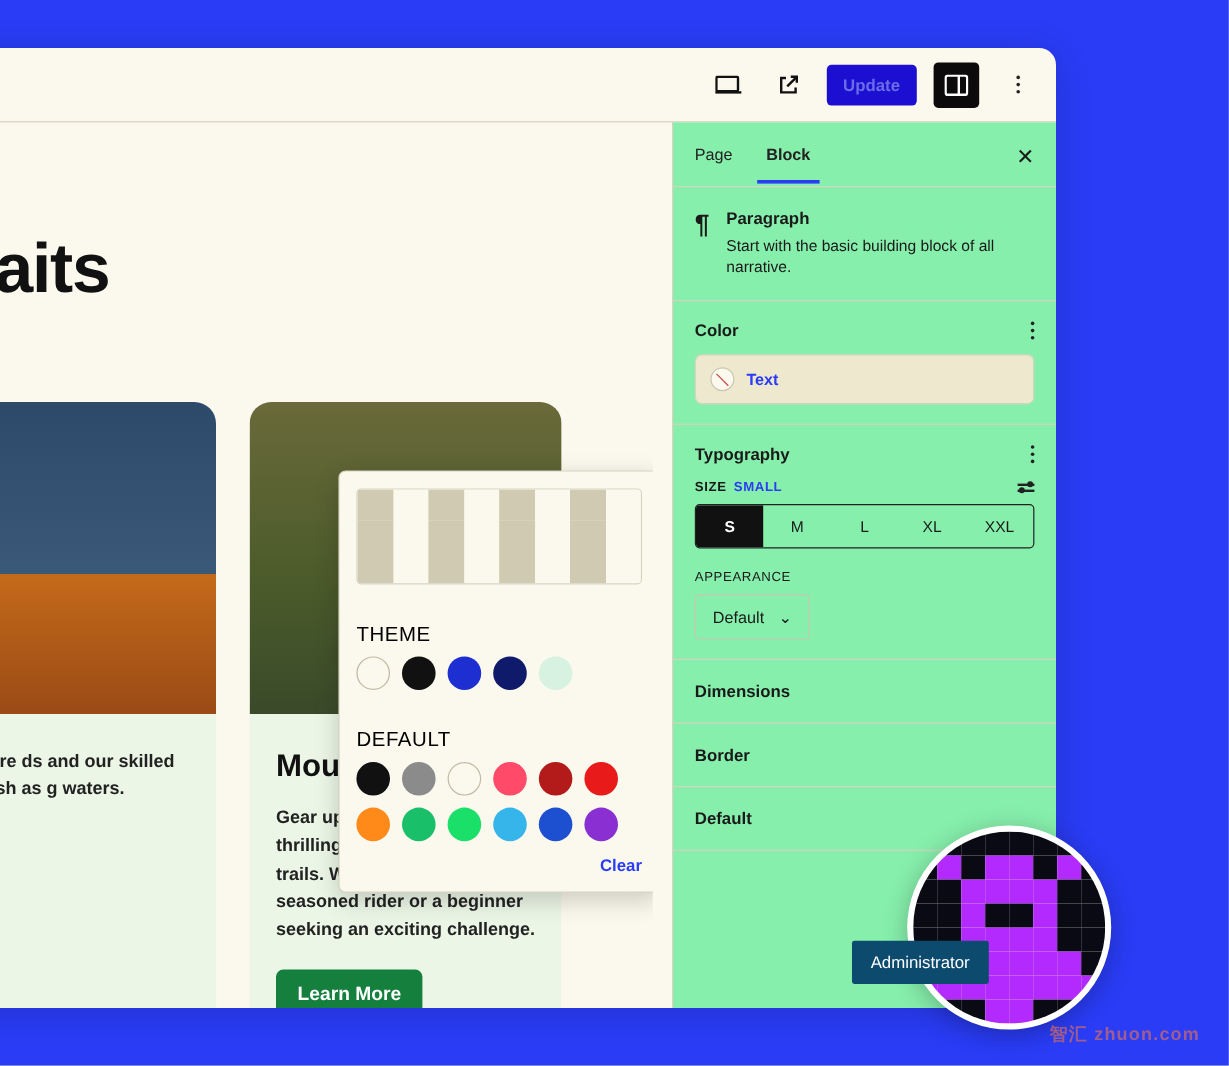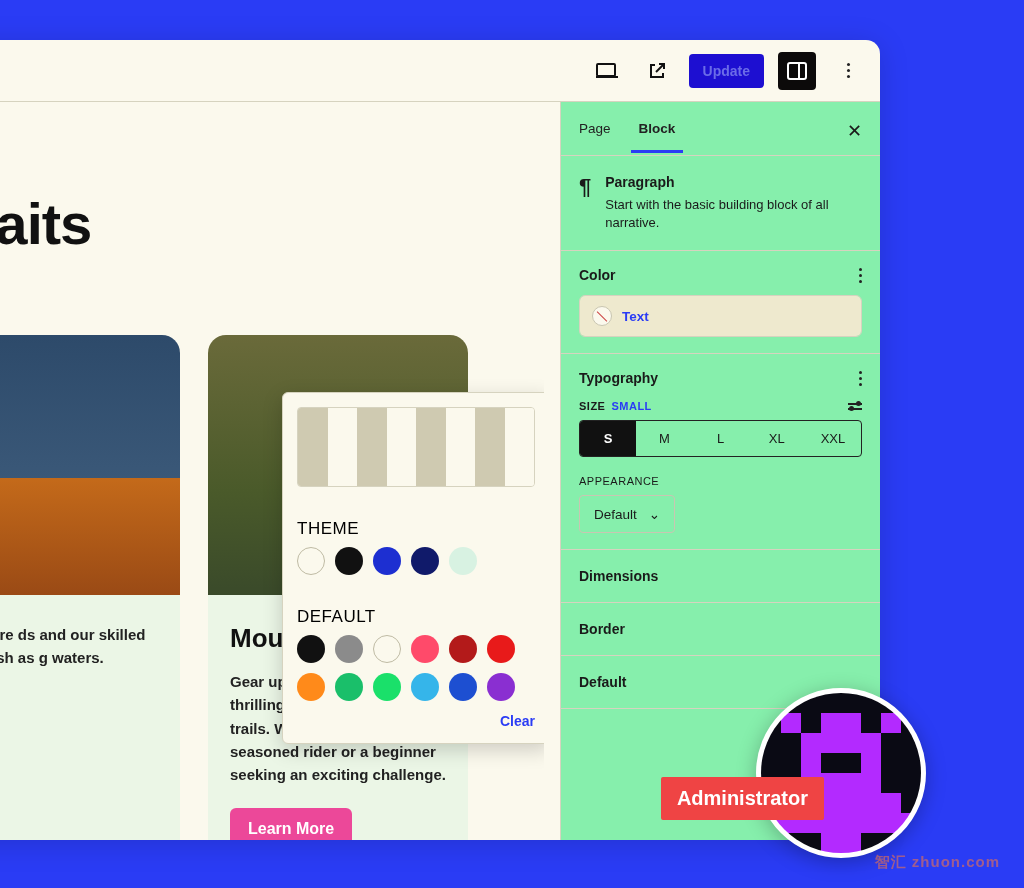--- a/index.html
+++ b/index.html
@@ -76,21 +76,21 @@
   .card-body {
     background:#ebf6e6;
     padding:28px 22px 28px 22px;
     min-height:300px;
   }
   .card-title{font-size:26px;font-weight:700;color:#111;margin-bottom:16px;}
   .card-desc{font-size:15px;font-weight:600;color:#222;line-height:1.55;}
   .card-btn{
     display:inline-block;
     margin-top:22px;
-    background:#ec4899;
+    background:#15803d;
     color:#fff;
     font-size:16px;
     font-weight:600;
     padding:12px 18px;
     border-radius:6px;
   }
   
   .sidebar {
     width:320px;
     border-left:1px solid #d6d3bf;
@@ -162,26 +162,25 @@
     border-radius:50%;
     background:#fff;
     border:5px solid #fff;
     box-shadow:0 4px 20px rgba(0,0,0,.25);
     overflow:hidden;
   }
   .pixel-art{width:100%;height:100%;display:grid;grid-template-columns:repeat(8,1fr);grid-template-rows:repeat(8,1fr);}
   .tooltip{
     position:absolute;
     right:200px; bottom:68px;
-    background:#ef4444;color:#fff;
-    font-size:20px;
+    background:#0c4a6e;color:#fff;
+    font-size:14px;
     padding:10px 16px;
     border-radius:2px;
     z-index:10;
-    font-weight:bold;
   }
   .watermark{
     position:absolute;
     right:24px; bottom:16px;
     color:rgba(255,120,60,.55);
     font-size:15px;
     font-weight:600;
     letter-spacing:1px;
   }
   .sliders-icon{display:flex;flex-direction:column;gap:3px;}

